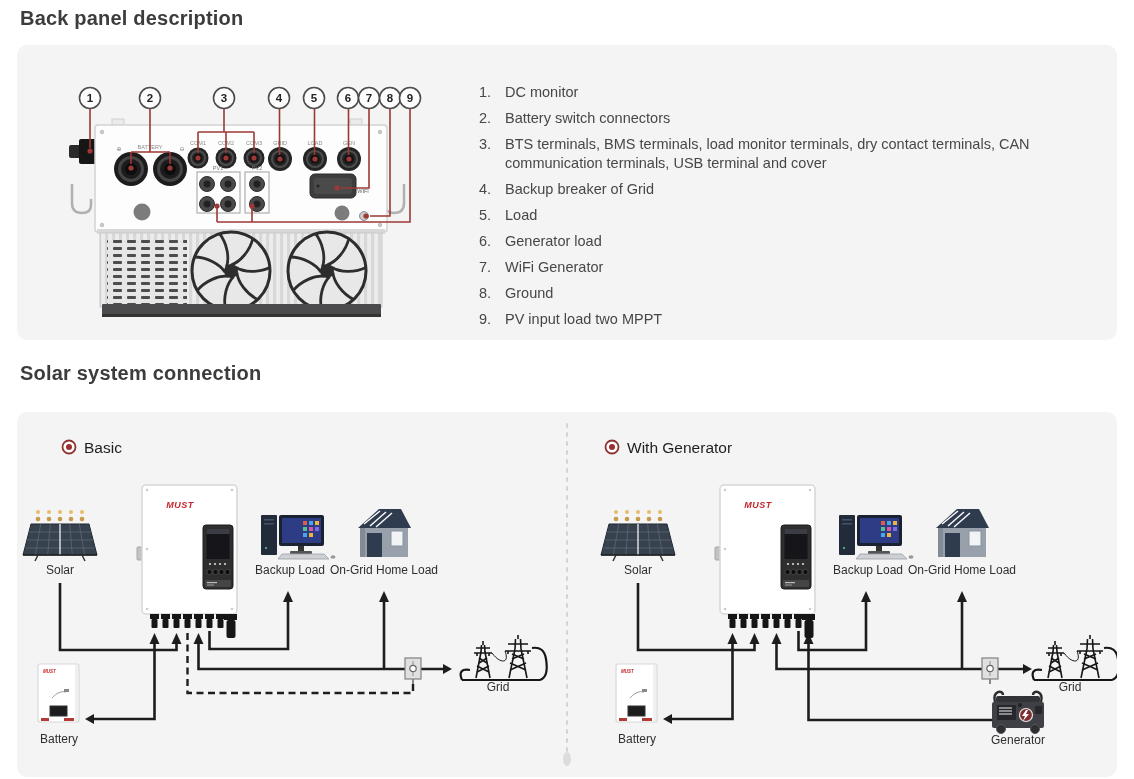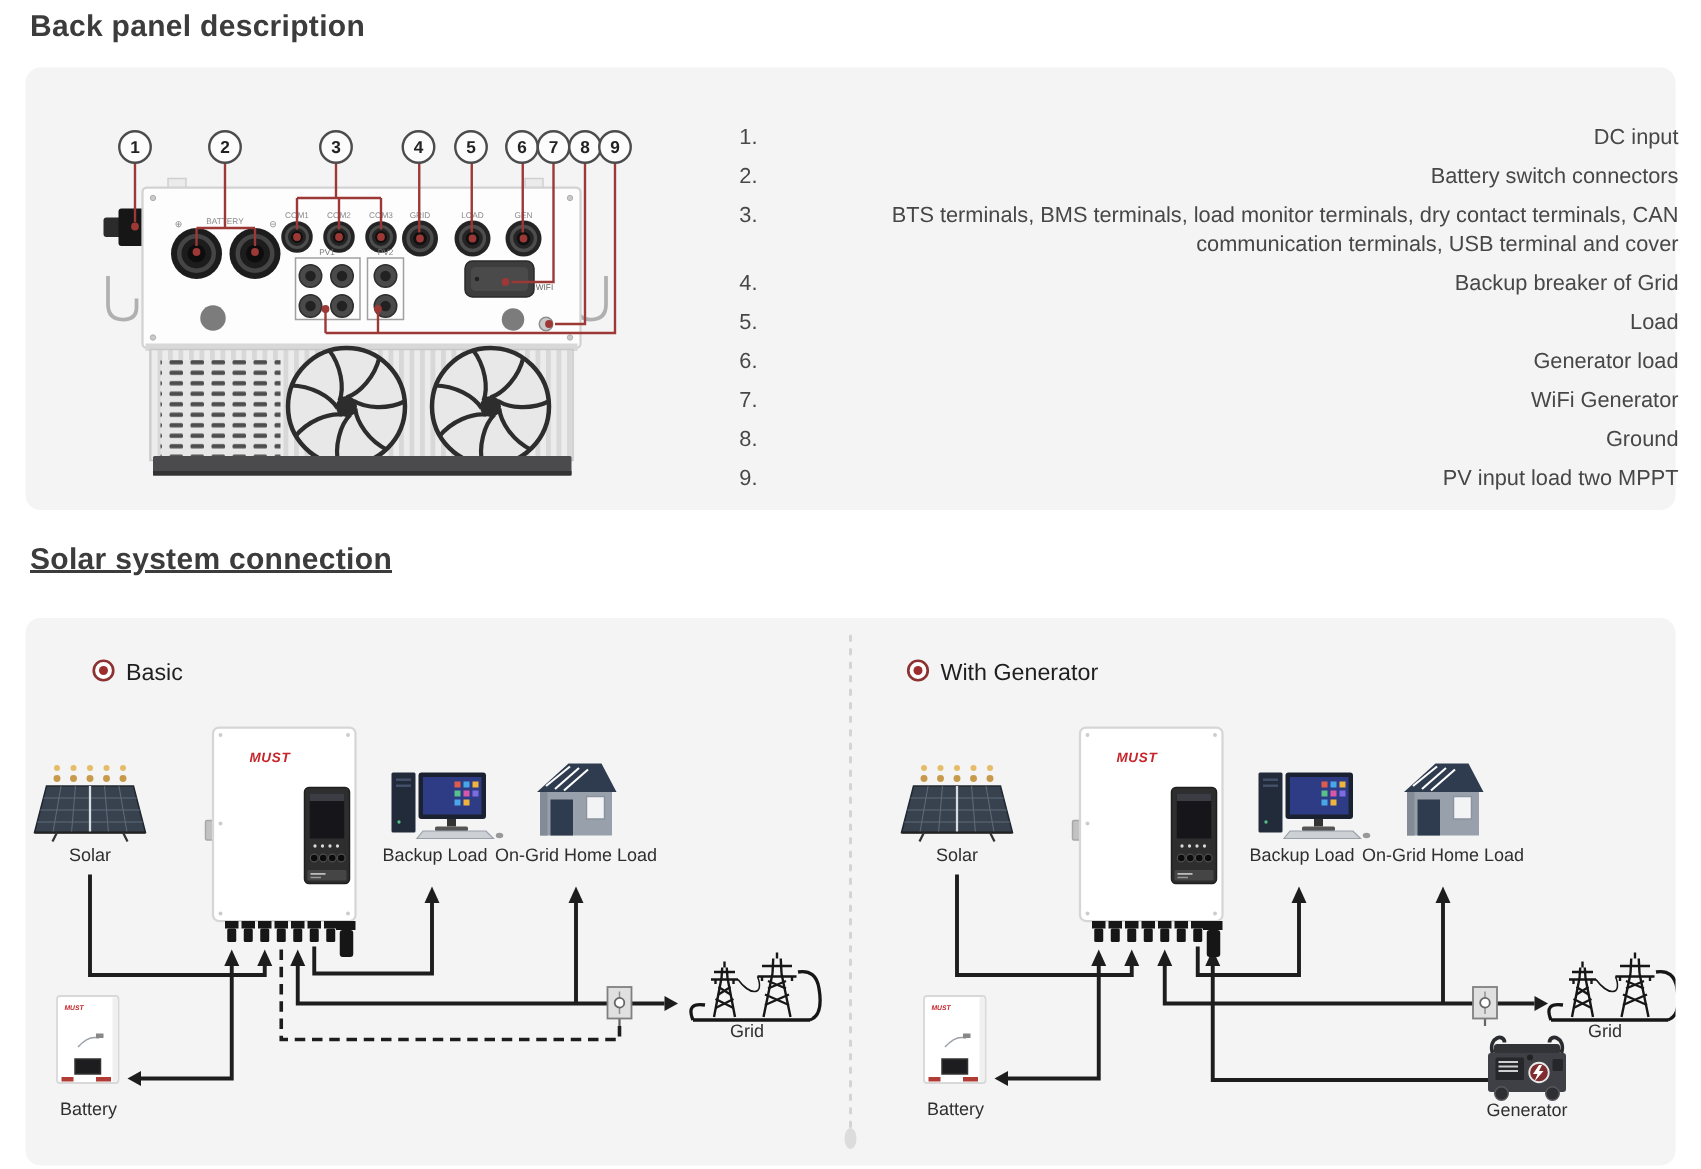--- a/index.html
+++ b/index.html
@@ -1,19 +1,19 @@
 <!DOCTYPE html>
 <html><head>
 <meta charset="utf-8">
 <style>
   html,body{margin:0;padding:0;background:#ffffff;font-family:"Liberation Sans",sans-serif;}
-  .page{position:relative;width:1134px;height:779px;background:#fff;overflow:hidden;text-align:right;}
+  .page{position:relative;width:1134px;height:779px;background:#fff;overflow:hidden;}
   .sec-title{position:absolute;left:20px;margin:0;font-size:20px;font-weight:bold;color:#3c3c3c;letter-spacing:.2px;}
   #t1{top:7px;}
-  #t2{top:362px;text-decoration:underline;}
+  #t2{top:362px;}
   .panel{position:absolute;left:17px;width:1100px;background:#f4f4f4;border-radius:10px;}
   #panel1{top:45px;height:295px;}
   #panel2{top:412px;height:365px;}
   #backpanel-svg{position:absolute;left:40px;top:30px;}
   #legend{position:absolute;left:462px;top:38px;width:640px;margin:0;padding:0;list-style:none;}
   #legend li{display:flex;margin:0 0 7px 0;font-size:14.5px;line-height:19px;color:#474747;}
   #legend li .num{width:26px;flex:0 0 26px;}
   #legend li .txt{flex:1;}
   #solar-svg{position:absolute;left:0;top:0;}
   svg text{font-family:"Liberation Sans",sans-serif;}
@@ -222,21 +222,21 @@
         <g>
             <circle cx="410" cy="98" r="10.5" fill="#fcfcfc" stroke="#4c4c4c" stroke-width="1.6"></circle>
             <text x="410" y="102" font-size="11.5" font-weight="bold" fill="#222" text-anchor="middle">9</text>
           </g>
       </g>
     </svg>
 
     <ol id="legend">
       <li>
           <span class="num">1.</span>
-          <span class="txt">DC input</span>
+          <span class="txt">DC monitor</span>
         </li>
       <li>
           <span class="num">2.</span>
           <span class="txt">Battery switch connectors</span>
         </li>
       <li>
           <span class="num">3.</span>
           <span class="txt">BTS terminals, BMS terminals, load monitor terminals, dry contact terminals, CAN communication terminals, USB terminal and cover</span>
         </li>
       <li>

